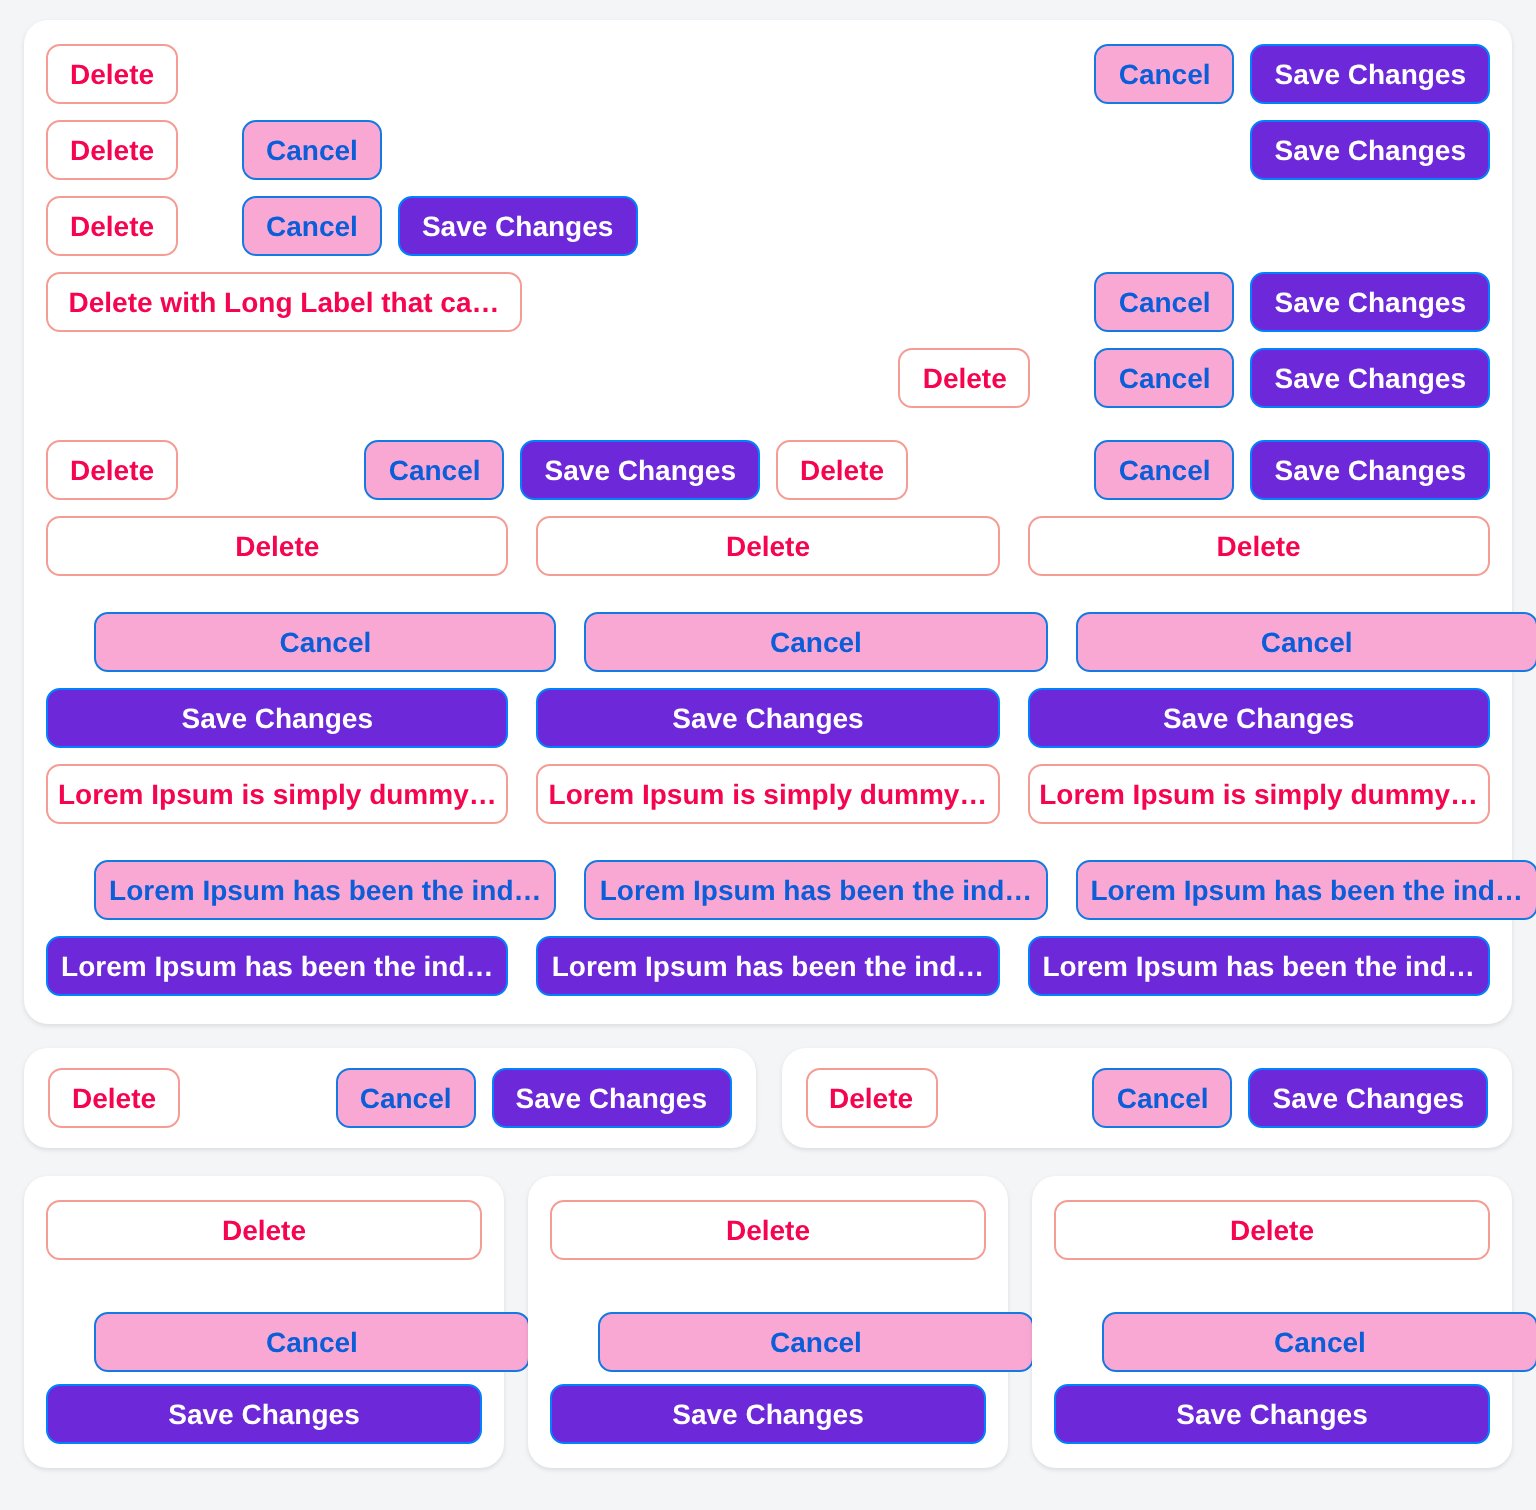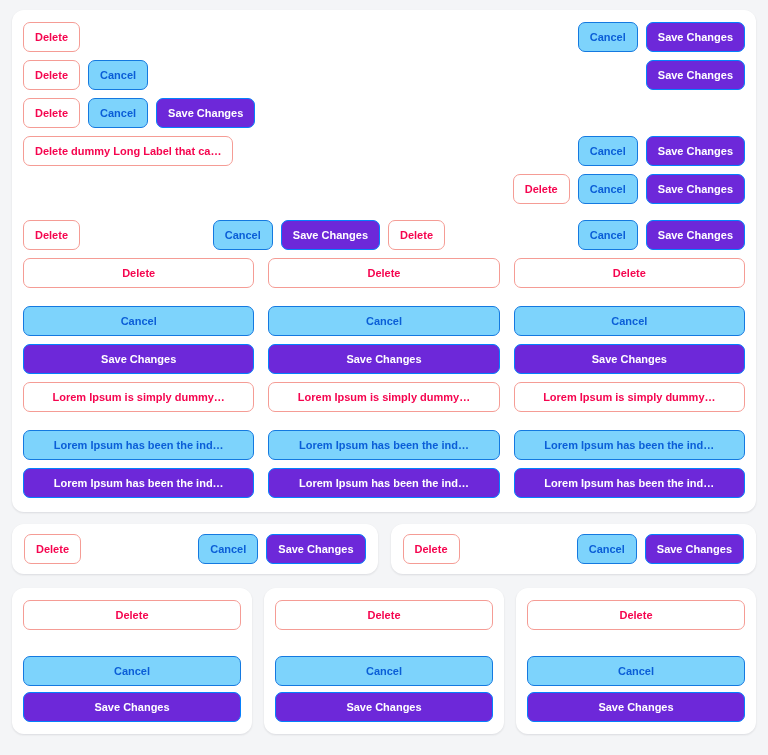--- a/index.html
+++ b/index.html
@@ -20,40 +20,41 @@
   }
 
   
   .btn {
     display: inline-flex;
     align-items: center;
     justify-content: center;
     height: 30px;
     padding: 0 11px;
     border-radius: 7px;
-    font-size: 11px;
+    font-size: 14px;
     font-weight: 700;
     line-height: 1;
     white-space: nowrap;
     overflow: hidden;
     text-overflow: ellipsis;
     cursor: pointer;
     border: 1px solid transparent;
     background: #ffffff;
     font-family: "Liberation Sans", sans-serif;
   }
   .btn-danger {
     color: #f5054f;
     border-color: #f59c95;
     background: #ffffff;
   }
   .btn-secondary {
     color: #0b5ed7;
     border-color: #1479e0;
-    background: #7dd3fc;
+    background: #f9a8d4;
+    margin-left: 24px;
   }
   .btn-primary {
     color: #ffffff;
     border-color: #0480fc;
     background: #6d28d9;
   }
   .btn-block { display: flex; width: 100%; }
 
   
   .rowbar {
@@ -128,21 +129,21 @@
     </div>
 
     <div class="rowbar">
       <button class="btn btn-danger">Delete</button>
       <button class="btn btn-secondary">Cancel</button>
       <button class="btn btn-primary">Save Changes</button>
       <div class="spacer"></div>
     </div>
 
     <div class="rowbar">
-      <button class="btn btn-danger" style="max-width:238px;">Delete dummy Long Label that ca…</button>
+      <button class="btn btn-danger" style="max-width:238px;">Delete with Long Label that ca…</button>
       <div class="spacer"></div>
       <button class="btn btn-secondary">Cancel</button>
       <button class="btn btn-primary">Save Changes</button>
     </div>
 
     <div class="rowbar">
       <div class="spacer"></div>
       <button class="btn btn-danger">Delete</button>
       <button class="btn btn-secondary">Cancel</button>
       <button class="btn btn-primary">Save Changes</button>

